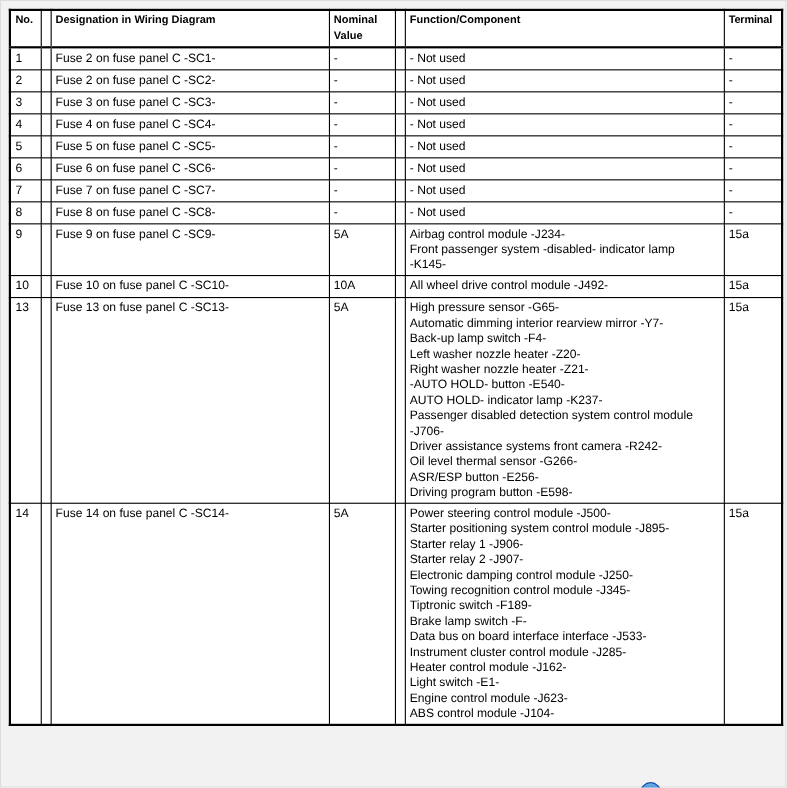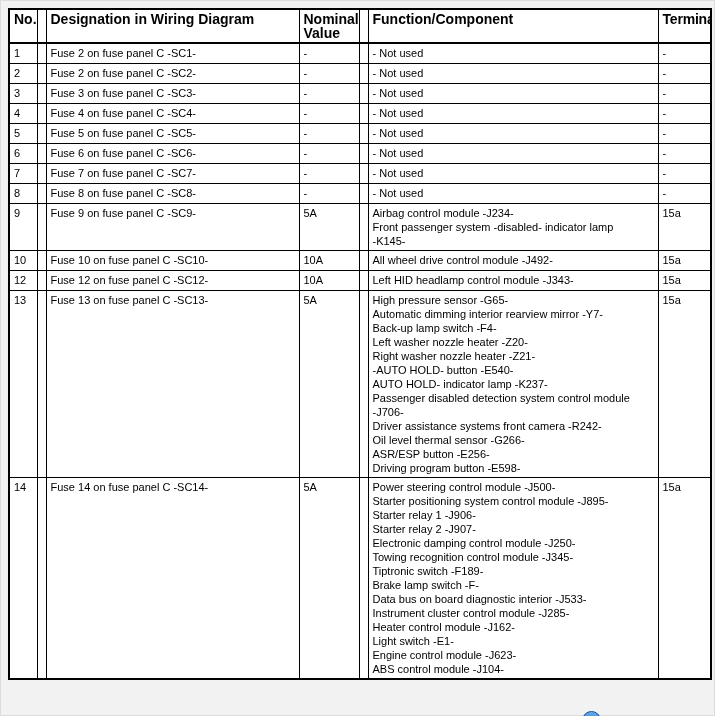--- a/index.html
+++ b/index.html
@@ -31,21 +31,21 @@
     border: 1px solid #000;
     vertical-align: top;
     font-size: 11px;
     line-height: 14px;
     color: #000;
     padding: 2px 3px 2px 4px;
     overflow: hidden;
   }
   table.fuse-table thead th {
     font-weight: bold;
-    font-size: 14px;
+    font-size: 10px;
     text-align: left;
     border-bottom: 2px solid #000;
     height: 32px;
   }
   th.col-nominal-h { text-align: center; }
   th.col-terminal-h { white-space: nowrap; padding-left: 2px; letter-spacing: -0.2px; margin-top: 20px; }
   td.cell-no { padding-left: 4px; }
   td.cell-function div { white-space: nowrap; }
   tr.single-row td { height: 20px; }
   .fab {
@@ -192,31 +192,20 @@
       <td class="cell-no">10</td>
       <td class="cell-spacer"></td>
       <td class="cell-designation">Fuse 10 on fuse panel C -SC10-</td>
       <td class="cell-nominal">10A</td>
       <td class="cell-spacer"></td>
       <td class="cell-function">
             <div>All wheel drive control module -J492-</div>
           </td>
       <td class="cell-terminal">15a</td>
     </tr>
-        <tr class="single-row">
-      <td class="cell-no">12</td>
-      <td class="cell-spacer"></td>
-      <td class="cell-designation">Fuse 12 on fuse panel C -SC12-</td>
-      <td class="cell-nominal">10A</td>
-      <td class="cell-spacer"></td>
-      <td class="cell-function">
-            <div>Left HID headlamp control module -J343-</div>
-          </td>
-      <td class="cell-terminal">15a</td>
-    </tr>
         <tr>
       <td class="cell-no">13</td>
       <td class="cell-spacer"></td>
       <td class="cell-designation">Fuse 13 on fuse panel C -SC13-</td>
       <td class="cell-nominal">5A</td>
       <td class="cell-spacer"></td>
       <td class="cell-function">
             <div>High pressure sensor -G65-</div>
             <div>Automatic dimming interior rearview mirror -Y7-</div>
             <div>Back-up lamp switch -F4-</div>
@@ -241,21 +230,21 @@
       <td class="cell-spacer"></td>
       <td class="cell-function">
             <div>Power steering control module -J500-</div>
             <div>Starter positioning system control module -J895-</div>
             <div>Starter relay 1 -J906-</div>
             <div>Starter relay 2 -J907-</div>
             <div>Electronic damping control module -J250-</div>
             <div>Towing recognition control module -J345-</div>
             <div>Tiptronic switch -F189-</div>
             <div>Brake lamp switch -F-</div>
-            <div>Data bus on board diagnostic interior -J533-</div>
+            <div>Data bus on board interface interface -J533-</div>
             <div>Instrument cluster control module -J285-</div>
             <div>Heater control module -J162-</div>
             <div>Light switch -E1-</div>
             <div>Engine control module -J623-</div>
             <div>ABS control module -J104-</div>
           </td>
       <td class="cell-terminal">15a</td>
     </tr>
       </tbody>
   </table>

